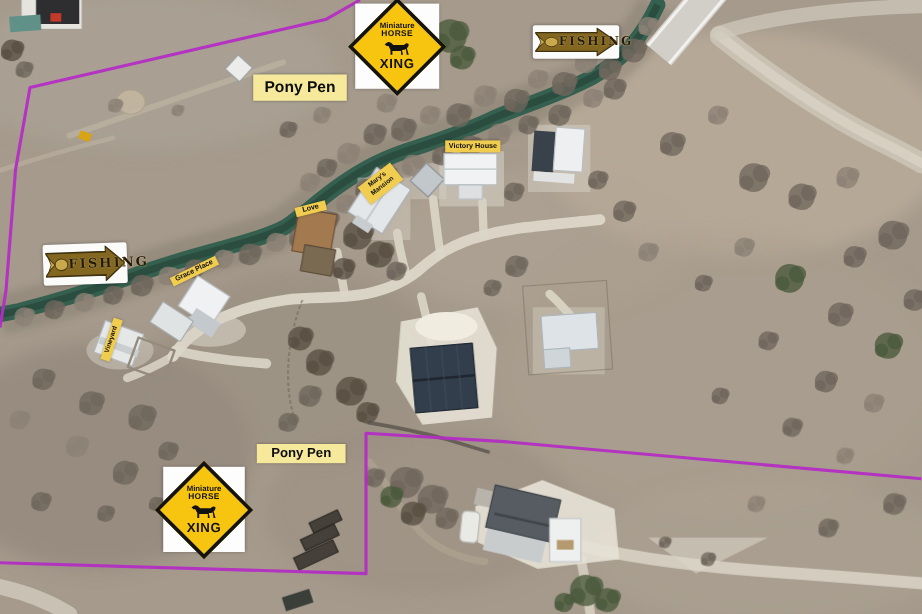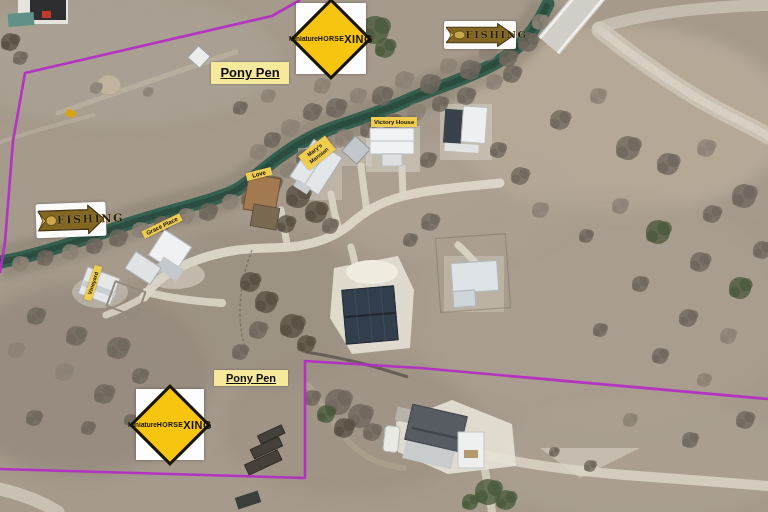--- a/index.html
+++ b/index.html
@@ -6,36 +6,36 @@
     --c-boundary:#b42dc4; --c-label:#f0cc4f; --c-pony:#f6e99c;
     --c-xing:#f7c410; --c-creek:#35604f; --c-arrow:#83661f;
   }
   html,body{margin:0;padding:0;background:#222;}
   #stage{position:relative;width:768px;height:512px;overflow:hidden;
          background:#a59a8c;font-family:"Liberation Sans",sans-serif;}
   #scenery{position:absolute;left:0;top:0;}
   
   .tag{position:absolute;background:var(--c-label);color:#0d0d0d;font-weight:bold;
        text-align:center;white-space:nowrap;box-shadow:0 0 2px rgba(0,0,0,.35);z-index:30;}
-  .tag.pale{background:var(--c-pony);text-decoration:underline;}
+  .tag.pale{background:var(--c-pony);}
   .t-pony-top{left:211px;top:62px;width:78px;height:22px;line-height:22px;font-size:13px;}
   .t-pony-bot{left:214px;top:370px;width:74px;height:16px;line-height:16px;font-size:11px;}
   .t-victory{left:371px;top:117px;font-size:6px;padding:2px 3px;}
   .t-marys{left:300px;top:144px;width:34px;font-size:5.5px;line-height:1.25;padding:2px 0;
            transform:rotate(-38deg);}
   .t-love{left:246px;top:170px;width:26px;font-size:6px;padding:1px 0;transform:rotate(-14deg);}
   .t-grace{left:141px;top:222px;width:42px;font-size:6px;padding:1px 0;transform:rotate(-26deg);}
   .t-vineyard{left:75px;top:279px;width:36px;font-size:5.5px;padding:1px 0;transform:rotate(-72deg);}
   
   .xing{position:absolute;background:#fdfdfd;box-shadow:0 0 3px rgba(0,0,0,.35);z-index:30;}
   .xing .diamond{position:absolute;left:50%;top:50%;width:52px;height:52px;
        background:var(--c-xing);border:3px solid #131313;
        transform:translate(-50%,-50%) rotate(45deg);}
   .xing .stack{position:absolute;left:0;top:0;width:100%;height:100%;display:flex;
-       flex-direction:row;align-items:center;justify-content:center;gap:0;z-index:2;}
+       flex-direction:column;align-items:center;justify-content:center;gap:0;z-index:2;}
   .xing .l1{font-size:6.5px;font-weight:bold;color:#111;}
   .xing .l2{font-size:7px;font-weight:bold;color:#111;letter-spacing:.3px;}
   .xing .l3{font-size:11px;font-weight:800;color:#111;letter-spacing:.5px;}
   .x-top{left:296px;top:3px;width:70px;height:71px;}
   .x-bot{left:136px;top:389px;width:68px;height:71px;}
   
   .fish-sign{position:absolute;background:#fbfbf9;border-radius:2px;
        box-shadow:0 0 3px rgba(0,0,0,.35);z-index:30;}
   .fish-sign svg{position:absolute;left:2px;top:2px;}
   .fish-sign .word{position:absolute;left:30%;top:50%;transform:translateY(-52%);

